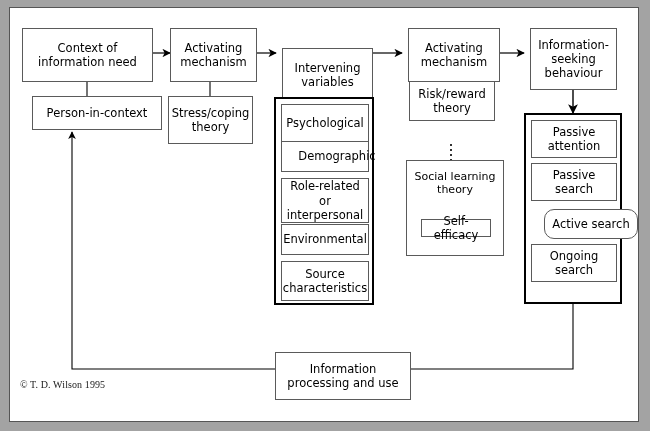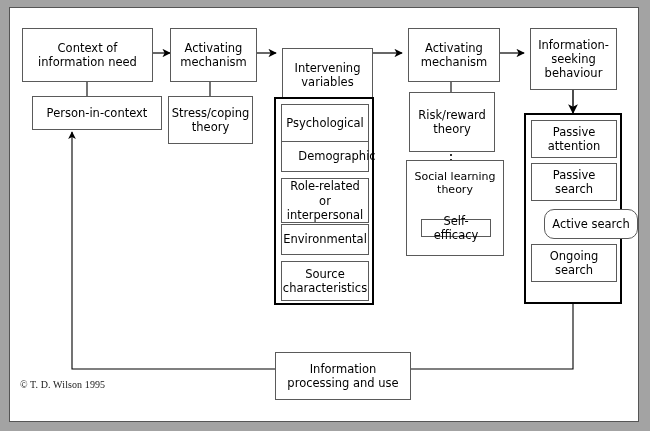--- a/index.html
+++ b/index.html
@@ -129,21 +129,21 @@
 
   <div class="nb" style="left:32px; top:96px; width:130px; height:34px;">
     <span style="white-space:pre-line;">Person-in-context</span>
   </div>
 
   <div class="nb" style="left:168px; top:96px; width:85px; height:48px;">
     <span style="white-space:pre-line;">Stress/coping
 theory</span>
   </div>
 
-  <div class="nb" style="left:409px; top:92px; width:86px; height:60px;">
+  <div class="nb" style="left:409px; top:81px; width:86px; height:40px;">
     <span style="white-space:pre-line;">Risk/reward
 theory</span>
   </div>
 
   <div class="nb" style="left:406px; top:160px; width:98px; height:96px; display:block; padding:0;">
     <div style="white-space:pre-line; text-align:center; padding-top:9px; font-size:11px; line-height:1.22;">Social learning
 theory</div>
     <div class="nb" style="left:14px; top:58px; width:70px; height:18px; position:absolute;">
       <span>Self-efficacy</span>
     </div>

